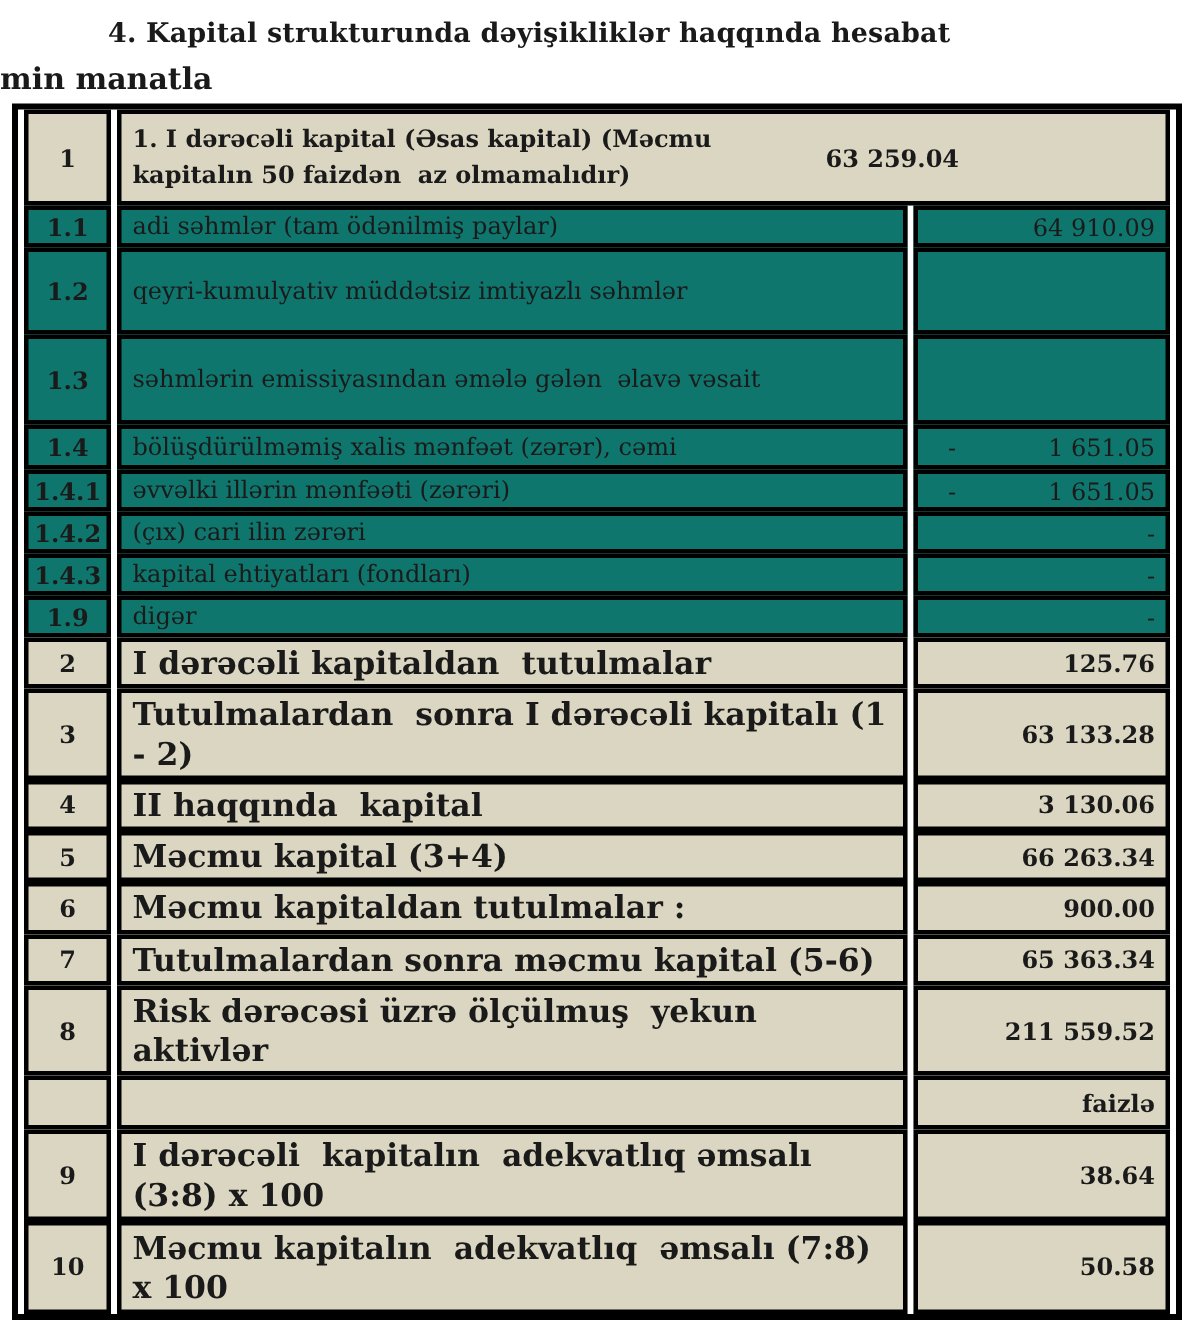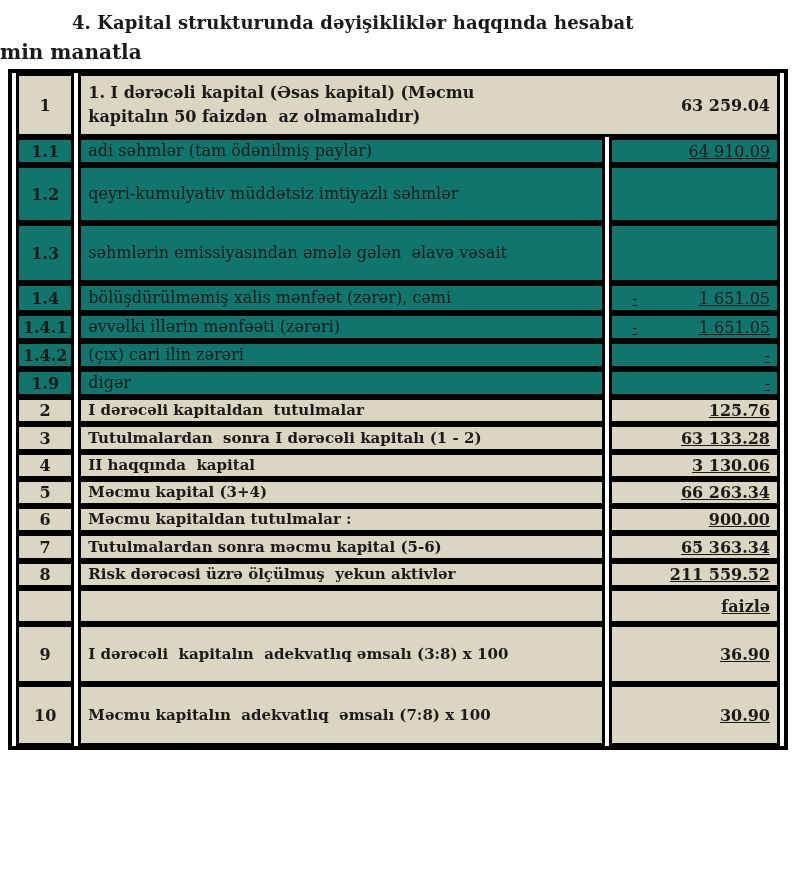--- a/index.html
+++ b/index.html
@@ -60,44 +60,42 @@
     font-weight: bold;
     font-size: 16px;
     padding: 1px 2px;
   }
   td.label {
     font-size: 16px;
     line-height: 1.25;
     padding: 1px 4px 1px 7px;
     white-space: pre-wrap;
   }
-  tr.head td.label { font-size: 15px; }
+  tr.head td.label { font-size: 21px; }
 
   td.value { padding: 0; font-size: 16px; }
   .vwrap {
     display: flex;
     align-items: center;
     padding: 1px 7px 1px 14px;
-    text-decoration: underline;
   }
   .vwrap .amount { margin-left: auto; white-space: pre; }
   .vwrap .minus { padding-left: 6px; }
 
   td.merged { padding: 0; }
   .mwrap { display: flex; align-items: center; }
   .mlabel {
     width: 462px;
     padding: 2px 0 2px 7px;
     font-size: 16px;
     line-height: 1.5;
     white-space: pre-wrap;
   }
   .mvalue {
     flex: 1;
-    text-align: right;
     padding-right: 7px;
     font-size: 16px;
   }
 </style>
 </head>
 <body>
 
 <div class="page">
   <h1 class="title">4. Kapital strukturunda dəyişikliklər haqqında hesabat</h1>
   <div class="unit">min manatla</div>
@@ -167,20 +165,29 @@
         <tr class="plain" style="height: 26px;">
           <td class="num">1.4.2</td>
           <td class="label">(çıx) cari ilin zərəri</td>
           <td class="value">
             <div class="vwrap">
               <span class="amount">-</span>
             </div>
           </td>
         </tr>
         <tr class="plain" style="height: 27px;">
+          <td class="num">1.4.3</td>
+          <td class="label">kapital ehtiyatları (fondları)</td>
+          <td class="value">
+            <div class="vwrap">
+              <span class="amount">-</span>
+            </div>
+          </td>
+        </tr>
+        <tr class="plain" style="height: 27px;">
           <td class="num">1.9</td>
           <td class="label">digər</td>
           <td class="value">
             <div class="vwrap">
               <span class="amount">-</span>
             </div>
           </td>
         </tr>
         <tr class="head" style="height: 27px;">
           <td class="num">2</td>
@@ -252,28 +259,28 @@
             <div class="vwrap">
               <span class="amount">faizlə</span>
             </div>
           </td>
         </tr>
         <tr class="head" style="height: 60px;">
           <td class="num">9</td>
           <td class="label">I dərəcəli  kapitalın  adekvatlıq əmsalı (3:8) x 100</td>
           <td class="value">
             <div class="vwrap">
-              <span class="amount">36.90</span>
+              <span class="amount">38.64</span>
             </div>
           </td>
         </tr>
         <tr class="head" style="height: 62px;">
           <td class="num">10</td>
           <td class="label">Məcmu kapitalın  adekvatlıq  əmsalı (7:8) x 100</td>
           <td class="value">
             <div class="vwrap">
-              <span class="amount">30.90</span>
+              <span class="amount">50.58</span>
             </div>
           </td>
         </tr>
       </tbody>
   </table>
 </div>
 
 </body></html>

